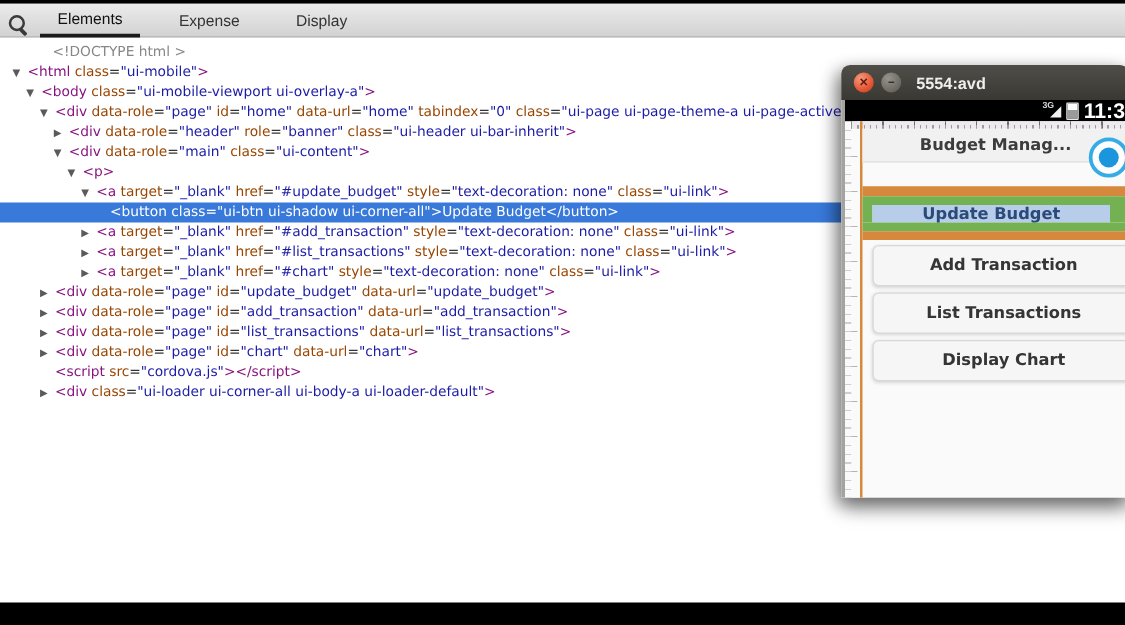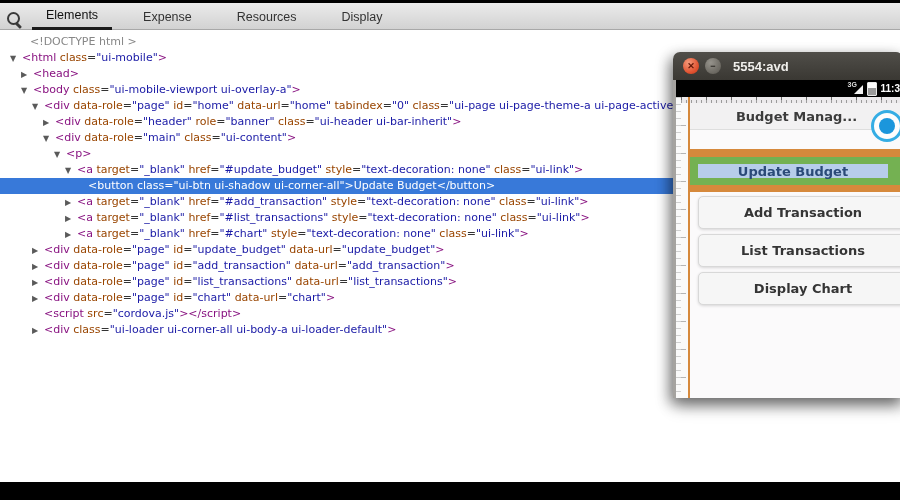--- a/index.html
+++ b/index.html
@@ -44,21 +44,21 @@
   .emu-title{color:#f0efec;font-weight:bold;font-size:13px;margin-left:6px;}
   .emu-body{position:absolute;top:28px;left:0;right:0;bottom:0;border-left:3px solid #a5a3a0;
             box-sizing:border-box;background:#fbfafb;}
   .emu-status{height:17px;background:#000;display:flex;justify-content:flex-end;align-items:center;
               gap:4px;padding-right:3px;}
   .sigwrap{position:relative;width:15px;height:13px;}
   .net{position:absolute;left:0;top:-1px;font-size:7px;color:#ddd;font-weight:bold;}
   .sig{position:absolute;right:0;bottom:1px;width:0;height:0;border-left:9px solid transparent;border-bottom:9px solid #f2f2f2;}
   .bat{width:8px;height:12px;border:1px solid #e8e8e8;border-radius:1px;
        background:linear-gradient(#fdfdfd 45%,#9a9a9a 45%);}
-  .time{font-size:10px;font-weight:bold;color:#fff;}
+  .time{font-size:17px;font-weight:bold;color:#fff;}
 
   .emu-app{position:absolute;top:17px;left:0;right:0;bottom:0;}
   .vruler{position:absolute;left:0;top:0;bottom:0;width:12px;background-color:#fafafa;
           background-image:repeating-linear-gradient(180deg,#cfcfcf 0 1px,transparent 1px 7px),
                            repeating-linear-gradient(180deg,#b5b5b5 0 1px,transparent 1px 28px);
           background-size:5px 100%,10px 100%;background-repeat:no-repeat;}
   .hruler{position:absolute;left:5px;right:0;top:0;height:6px;background-color:#eceaec;
           background-image:repeating-linear-gradient(90deg,#9b9b9b 0 1px,transparent 1px 5px),
                            repeating-linear-gradient(90deg,#6e6e6e 0 1px,transparent 1px 25px);
           background-size:100% 3px,100% 6px;background-position:bottom left;background-repeat:no-repeat;}
@@ -90,29 +90,27 @@
 <body>
 
 <div class="screen">
   <div class="topbar"></div>
 
   <div class="toolbar">
     <div class="search-icon"></div>
     <div class="tabs" id="tabs">
         <div class="tab active">Elements</div>
         <div class="tab">Expense</div>
-        <div class="tab">Resources</div>
         <div class="tab">Display</div>
       </div>
   </div>
 
   <div class="tree" id="tree">
-      <div class="trow" style="padding-left: 18px;"><span class="arr"></span><span class="tk-g">&lt;!DOCTYPE html &gt;</span></div>
+      <div class="trow" style="padding-left: 18px; margin-left: 12px;"><span class="arr"></span><span class="tk-g">&lt;!DOCTYPE html &gt;</span></div>
       <div class="trow" style="padding-left: 10px;"><span class="arr">▼</span><span class="tk-t">&lt;html</span><span class="tk-a"> class</span><span class="tk-p">=</span><span class="tk-v">"ui-mobile"</span><span class="tk-t">&gt;</span></div>
-      <div class="trow" style="padding-left: 21px;"><span class="arr">▶</span><span class="tk-t">&lt;head&gt;</span></div>
       <div class="trow" style="padding-left: 21px;"><span class="arr">▼</span><span class="tk-t">&lt;body</span><span class="tk-a"> class</span><span class="tk-p">=</span><span class="tk-v">"ui-mobile-viewport ui-overlay-a"</span><span class="tk-t">&gt;</span></div>
       <div class="trow" style="padding-left: 32px;"><span class="arr">▼</span><span class="tk-t">&lt;div</span><span class="tk-a"> data-role</span><span class="tk-p">=</span><span class="tk-v">"page"</span><span class="tk-a"> id</span><span class="tk-p">=</span><span class="tk-v">"home"</span><span class="tk-a"> data-url</span><span class="tk-p">=</span><span class="tk-v">"home"</span><span class="tk-a"> tabindex</span><span class="tk-p">=</span><span class="tk-v">"0"</span><span class="tk-a"> class</span><span class="tk-p">=</span><span class="tk-v">"ui-page ui-page-theme-a ui-page-active"</span><span class="tk-t">&gt;</span></div>
       <div class="trow" style="padding-left: 43px;"><span class="arr">▶</span><span class="tk-t">&lt;div</span><span class="tk-a"> data-role</span><span class="tk-p">=</span><span class="tk-v">"header"</span><span class="tk-a"> role</span><span class="tk-p">=</span><span class="tk-v">"banner"</span><span class="tk-a"> class</span><span class="tk-p">=</span><span class="tk-v">"ui-header ui-bar-inherit"</span><span class="tk-t">&gt;</span></div>
       <div class="trow" style="padding-left: 43px;"><span class="arr">▼</span><span class="tk-t">&lt;div</span><span class="tk-a"> data-role</span><span class="tk-p">=</span><span class="tk-v">"main"</span><span class="tk-a"> class</span><span class="tk-p">=</span><span class="tk-v">"ui-content"</span><span class="tk-t">&gt;</span></div>
       <div class="trow" style="padding-left: 54px;"><span class="arr">▼</span><span class="tk-t">&lt;p&gt;</span></div>
       <div class="trow" style="padding-left: 65px;"><span class="arr">▼</span><span class="tk-t">&lt;a</span><span class="tk-a"> target</span><span class="tk-p">=</span><span class="tk-v">"_blank"</span><span class="tk-a"> href</span><span class="tk-p">=</span><span class="tk-v">"#update_budget"</span><span class="tk-a"> style</span><span class="tk-p">=</span><span class="tk-v">"text-decoration: none"</span><span class="tk-a"> class</span><span class="tk-p">=</span><span class="tk-v">"ui-link"</span><span class="tk-t">&gt;</span></div>
       <div class="trow sel" style="padding-left: 76px;"><span class="arr"></span><span class="tk-t">&lt;button</span><span class="tk-a"> class</span><span class="tk-p">=</span><span class="tk-v">"ui-btn ui-shadow ui-corner-all"</span><span class="tk-t">&gt;</span><span class="tk-x">Update Budget</span><span class="tk-t">&lt;/button&gt;</span></div>
       <div class="trow" style="padding-left: 65px;"><span class="arr">▶</span><span class="tk-t">&lt;a</span><span class="tk-a"> target</span><span class="tk-p">=</span><span class="tk-v">"_blank"</span><span class="tk-a"> href</span><span class="tk-p">=</span><span class="tk-v">"#add_transaction"</span><span class="tk-a"> style</span><span class="tk-p">=</span><span class="tk-v">"text-decoration: none"</span><span class="tk-a"> class</span><span class="tk-p">=</span><span class="tk-v">"ui-link"</span><span class="tk-t">&gt;</span></div>
       <div class="trow" style="padding-left: 65px;"><span class="arr">▶</span><span class="tk-t">&lt;a</span><span class="tk-a"> target</span><span class="tk-p">=</span><span class="tk-v">"_blank"</span><span class="tk-a"> href</span><span class="tk-p">=</span><span class="tk-v">"#list_transactions"</span><span class="tk-a"> style</span><span class="tk-p">=</span><span class="tk-v">"text-decoration: none"</span><span class="tk-a"> class</span><span class="tk-p">=</span><span class="tk-v">"ui-link"</span><span class="tk-t">&gt;</span></div>
       <div class="trow" style="padding-left: 65px;"><span class="arr">▶</span><span class="tk-t">&lt;a</span><span class="tk-a"> target</span><span class="tk-p">=</span><span class="tk-v">"_blank"</span><span class="tk-a"> href</span><span class="tk-p">=</span><span class="tk-v">"#chart"</span><span class="tk-a"> style</span><span class="tk-p">=</span><span class="tk-v">"text-decoration: none"</span><span class="tk-a"> class</span><span class="tk-p">=</span><span class="tk-v">"ui-link"</span><span class="tk-t">&gt;</span></div>

